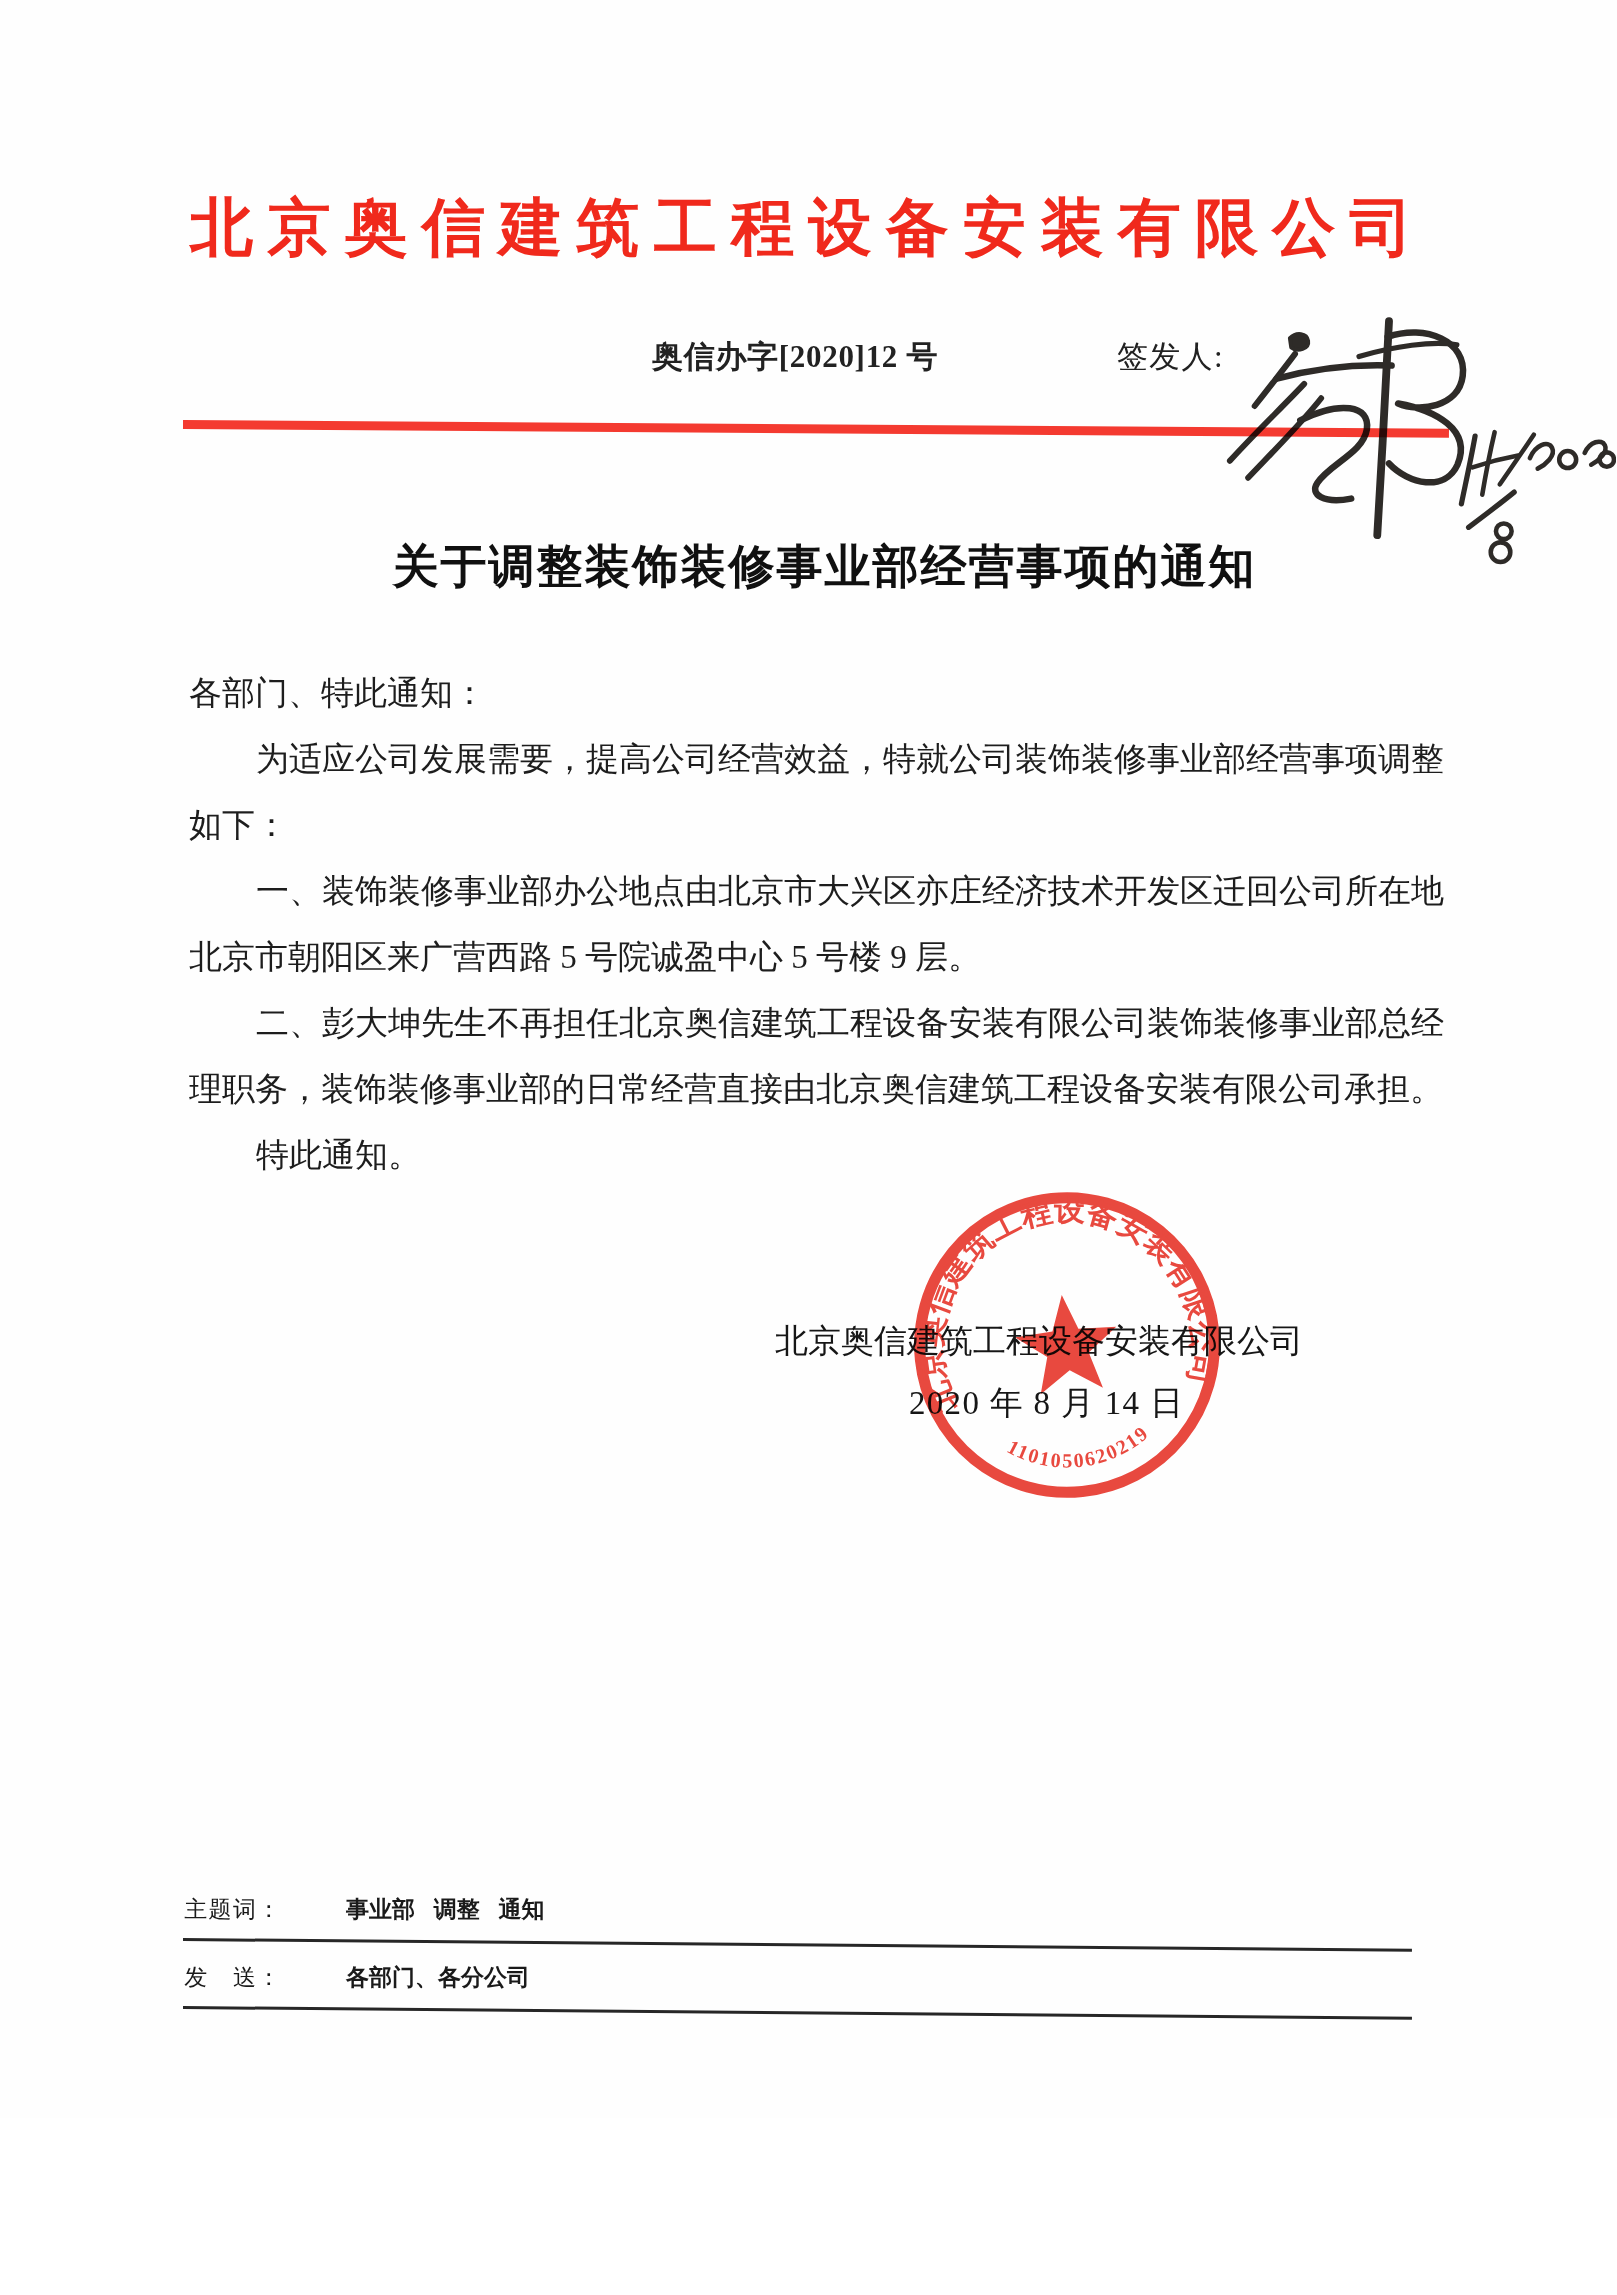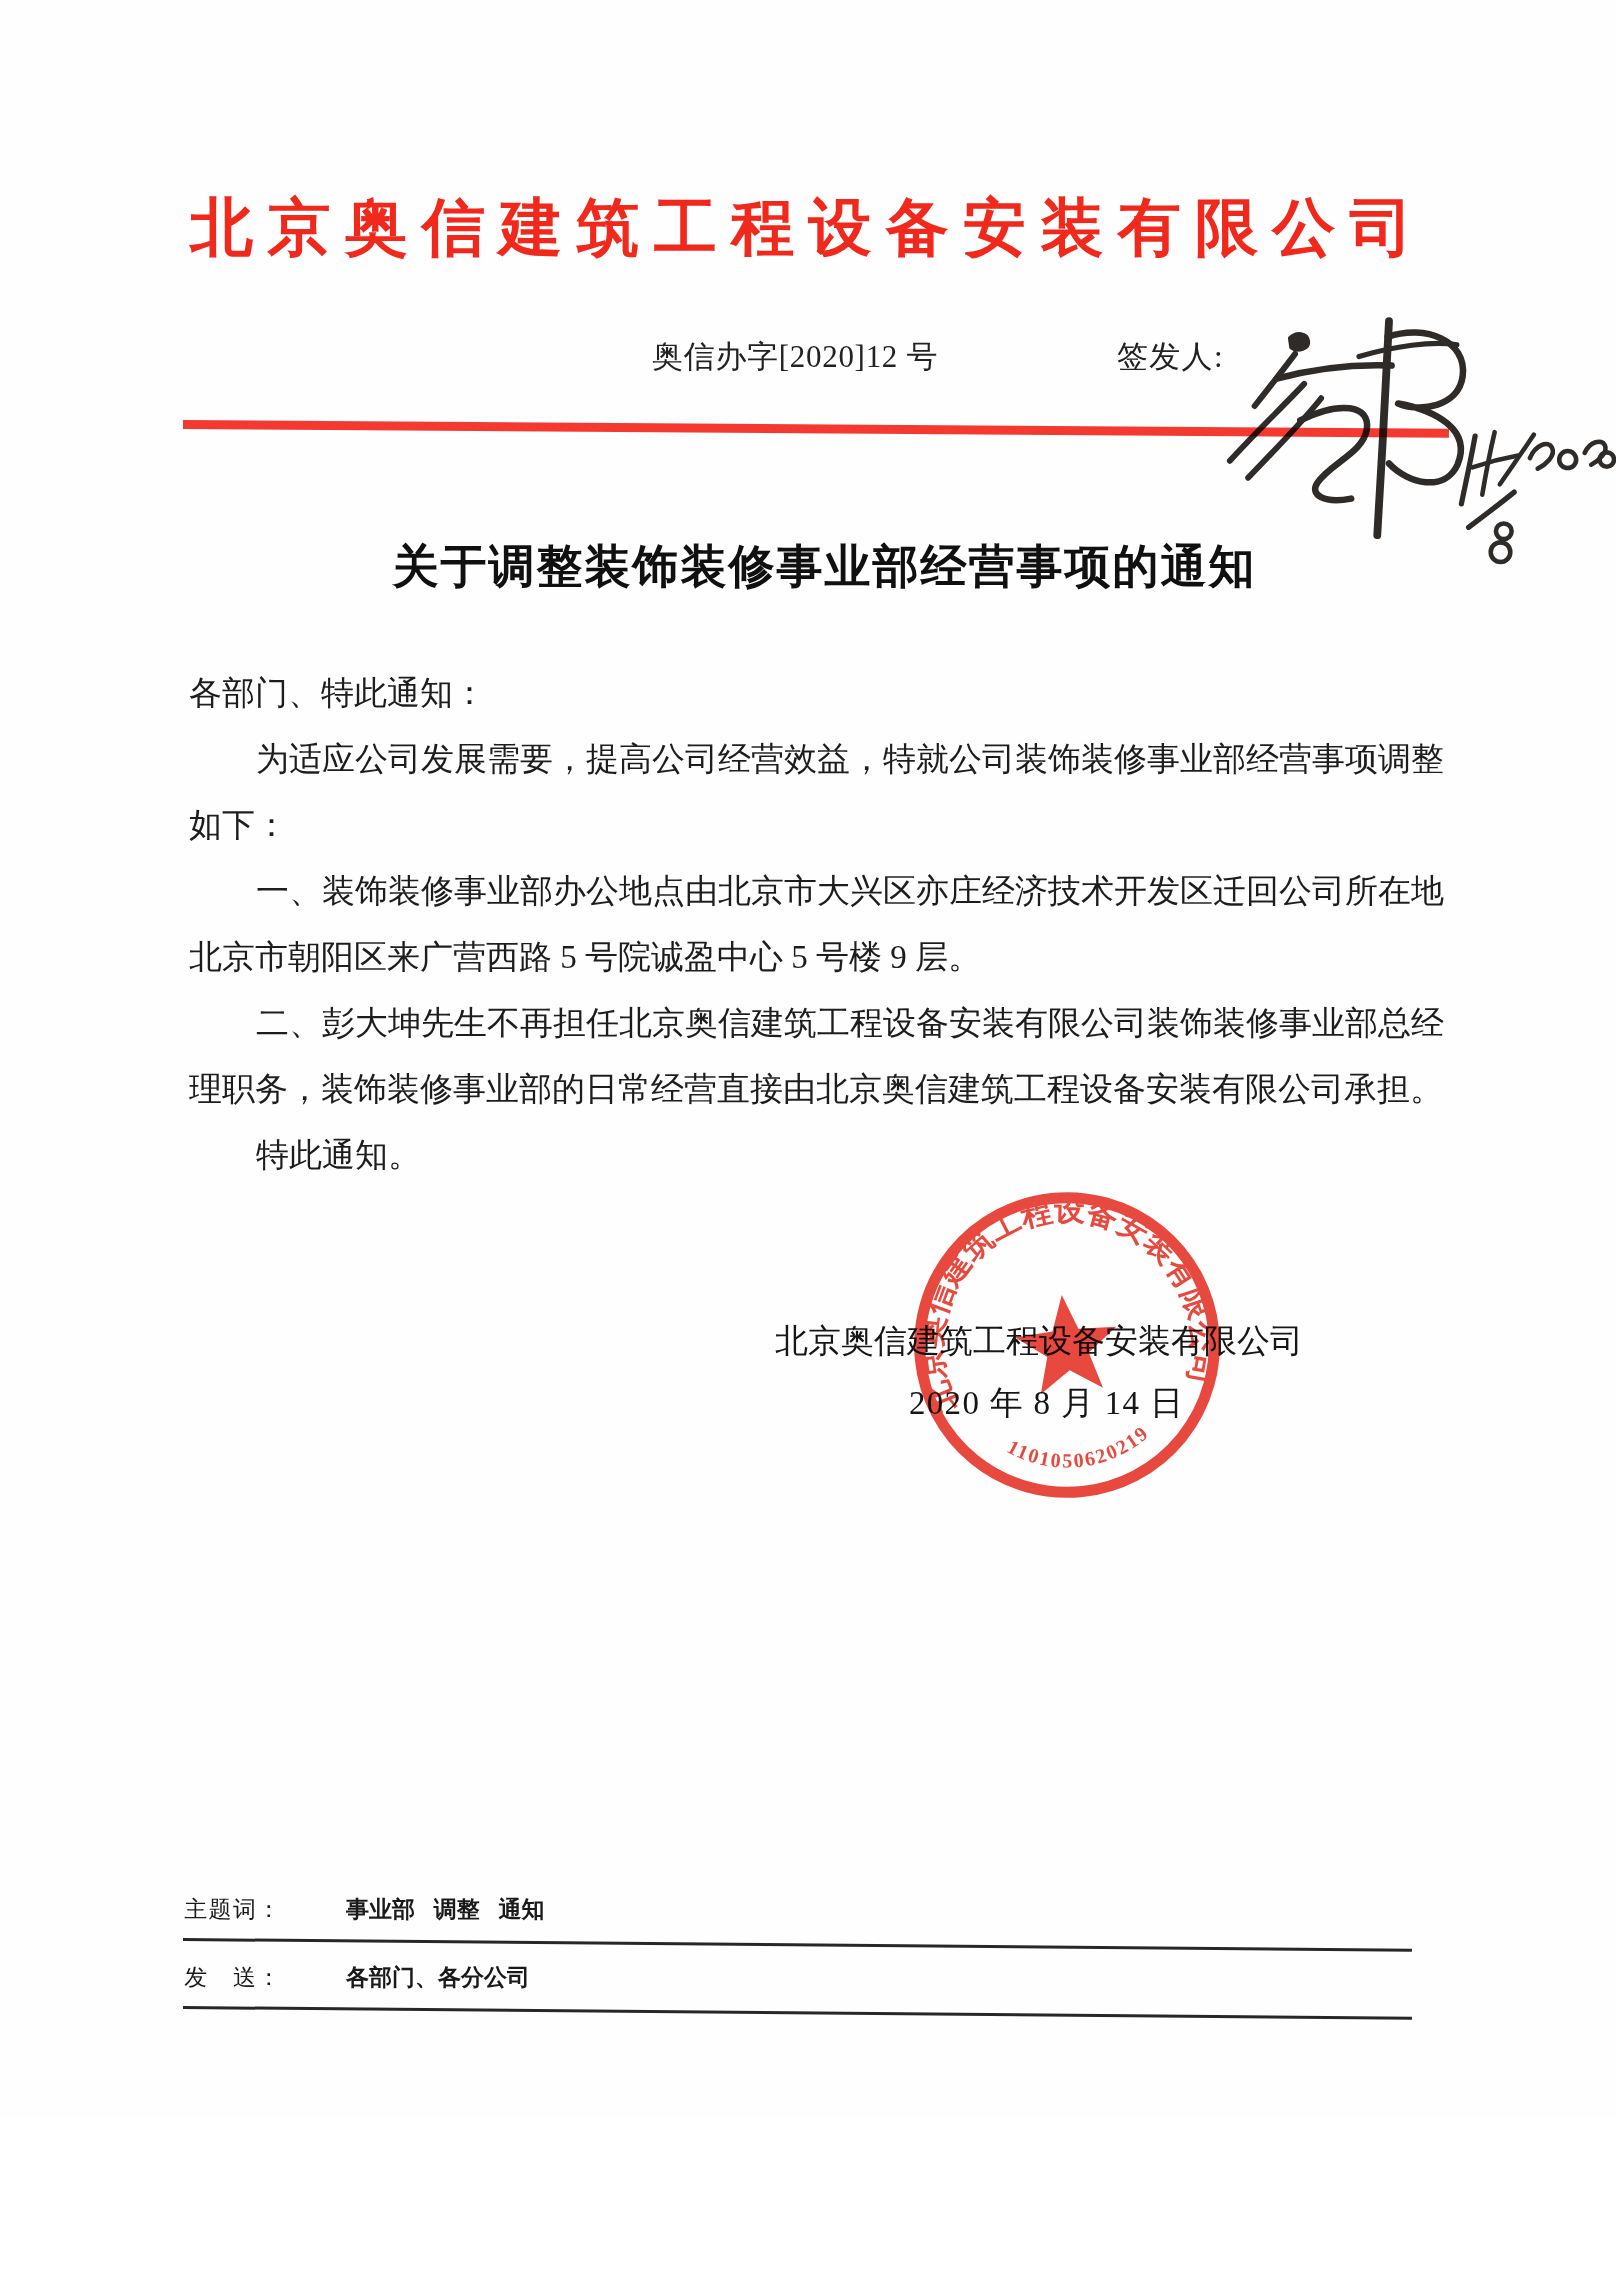--- a/index.html
+++ b/index.html
@@ -15,20 +15,21 @@
     position:absolute;top:185px;left:0;width:100%;
     text-align:center;
     font-size:63px;font-weight:bold;letter-spacing:14.3px;
     color:var(--red-letterhead,#f0291c);
     white-space:nowrap;
   }
   .docmeta-num{
     position:absolute;left:652px;top:336px;
     font-size:31px;letter-spacing:0.7px;color:#222;
     white-space:nowrap;
+    font-weight:bold;
   }
   .docmeta-issuer{
     position:absolute;left:1117px;top:336px;
     font-size:31px;letter-spacing:1.3px;color:#222;
     white-space:nowrap;
   }
   .red-rule{
     position:absolute;left:183px;top:420px;width:1266px;height:8.5px;
     background:var(--red-rule,#f43a30);
     transform:rotate(0.4deg);transform-origin:left center;

